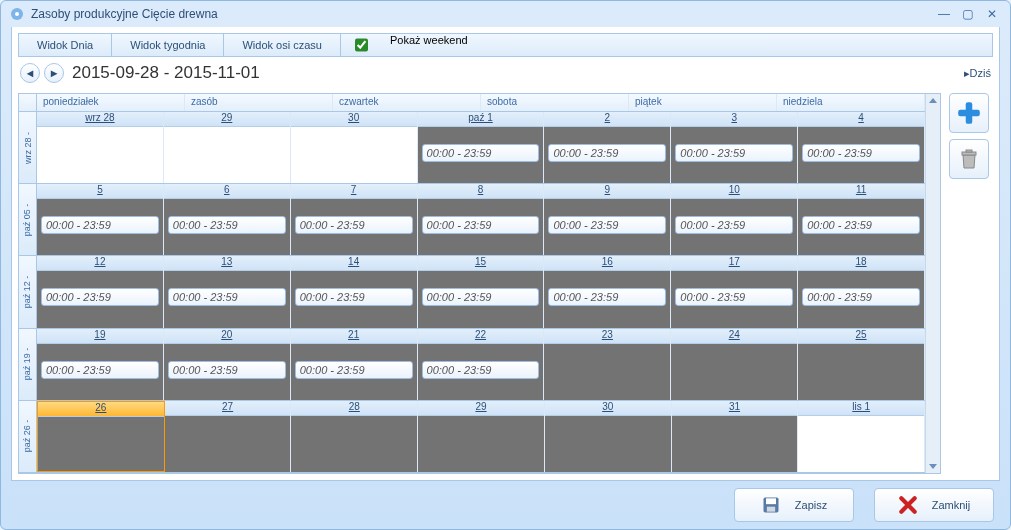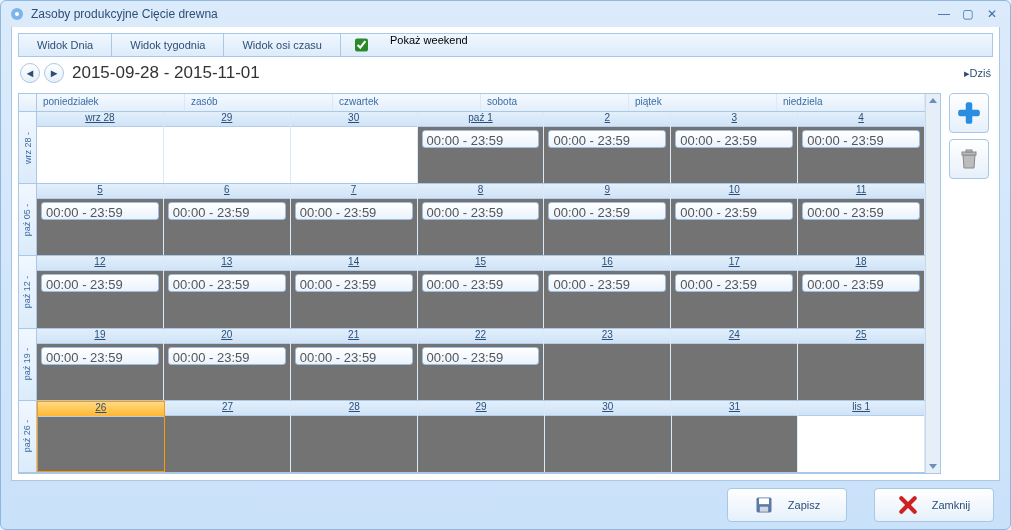--- a/index.html
+++ b/index.html
@@ -203,30 +203,31 @@
   .daynum {
     height: 15px;
     background: linear-gradient(#e3effb, #cfe3f7);
     text-align: center;
     font-size: 10px;
     color: #2d4f77;
     border-bottom: 1px solid #b7cde6;
     text-decoration: underline;
   }
   .event {
-    margin: 3px 4px;
+    margin: 17px 4px;
     height: 18px;
     background: linear-gradient(#ffffff, #eaf3fd);
     border: 1px solid #9ebde0;
     border-radius: 3px;
-    font-size: 13px;
+    font-size: 11px;
     color: #555;
     padding: 2px 4px;
     overflow: hidden;
     white-space: nowrap;
+    font-style: italic;
   }
   .scroll-stub {
     width: 15px;
     background: #e6eef7;
     border-left: 1px solid #c4d8ee;
     position: relative;
   }
   .scroll-stub::before, .scroll-stub::after {
     content: '';
     position: absolute;
@@ -249,21 +250,21 @@
     border-radius: 4px;
     background: linear-gradient(#fff, #e6f0fb);
     display: flex; align-items:center; justify-content:center;
     cursor: pointer;
   }
   .footer {
     height: 48px;
     display: flex;
     align-items: center;
     justify-content: flex-end;
-    gap: 27px;
+    gap: 20px;
     padding: 0 16px;
   }
   .big-btn {
     min-width: 120px;
     height: 34px;
     border: 1px solid #a9c7e6;
     border-radius: 4px;
     background: linear-gradient(#fff, #e6f0fb);
     display: flex;
     align-items: center;

